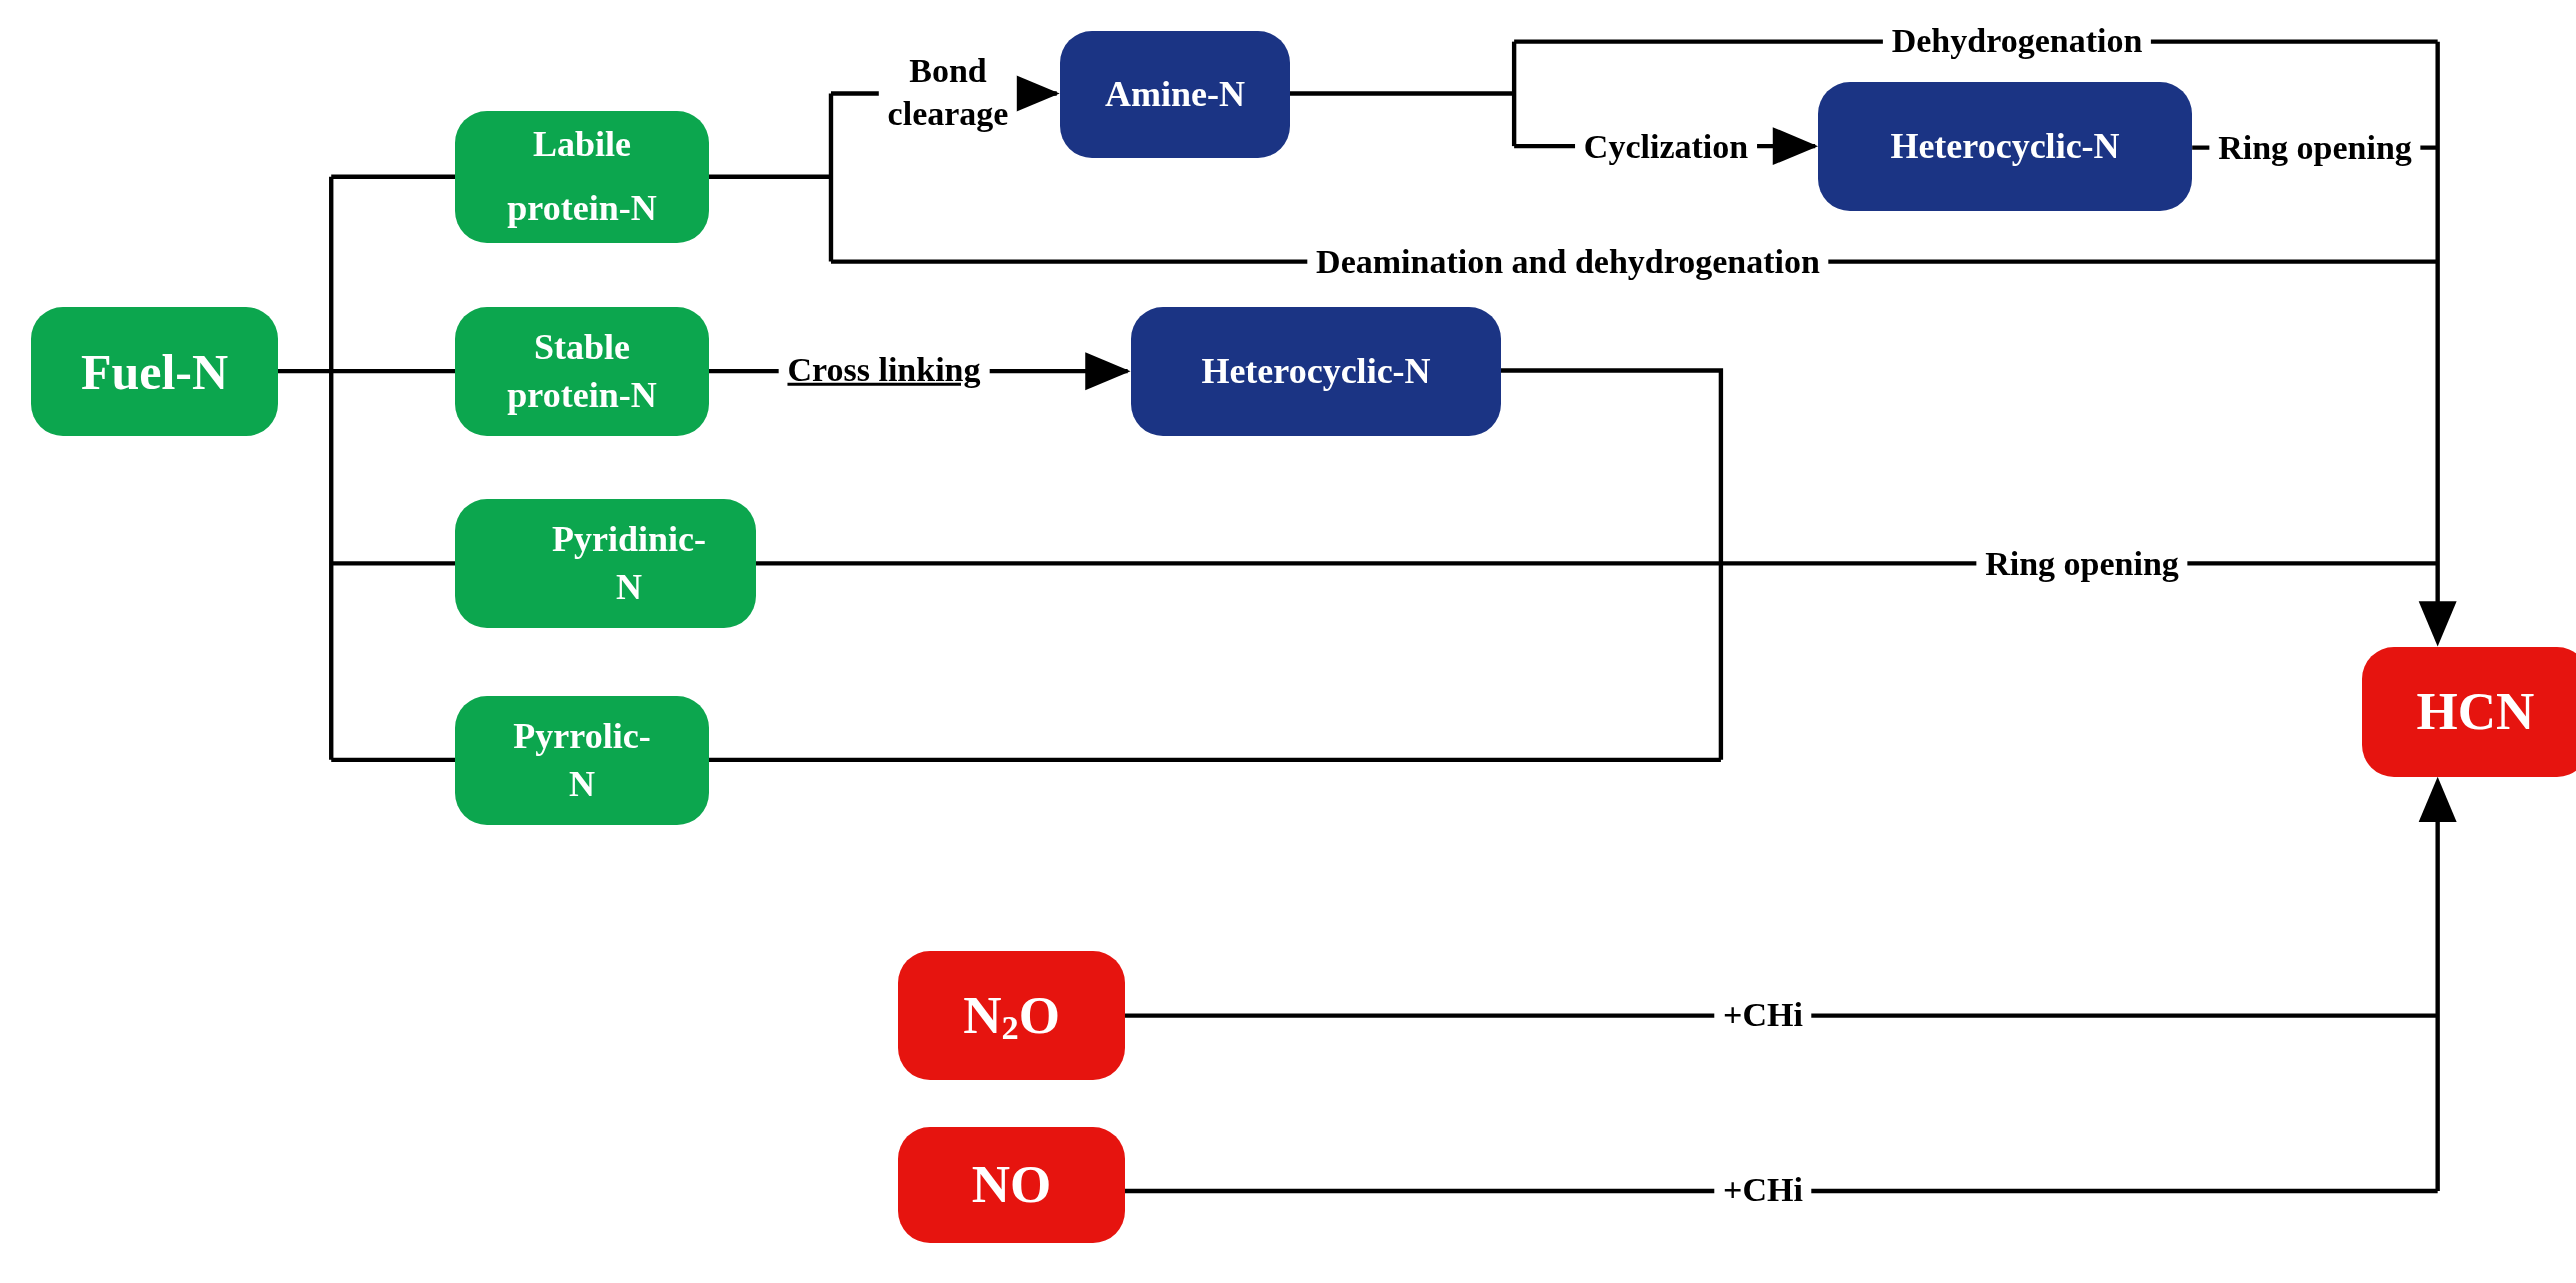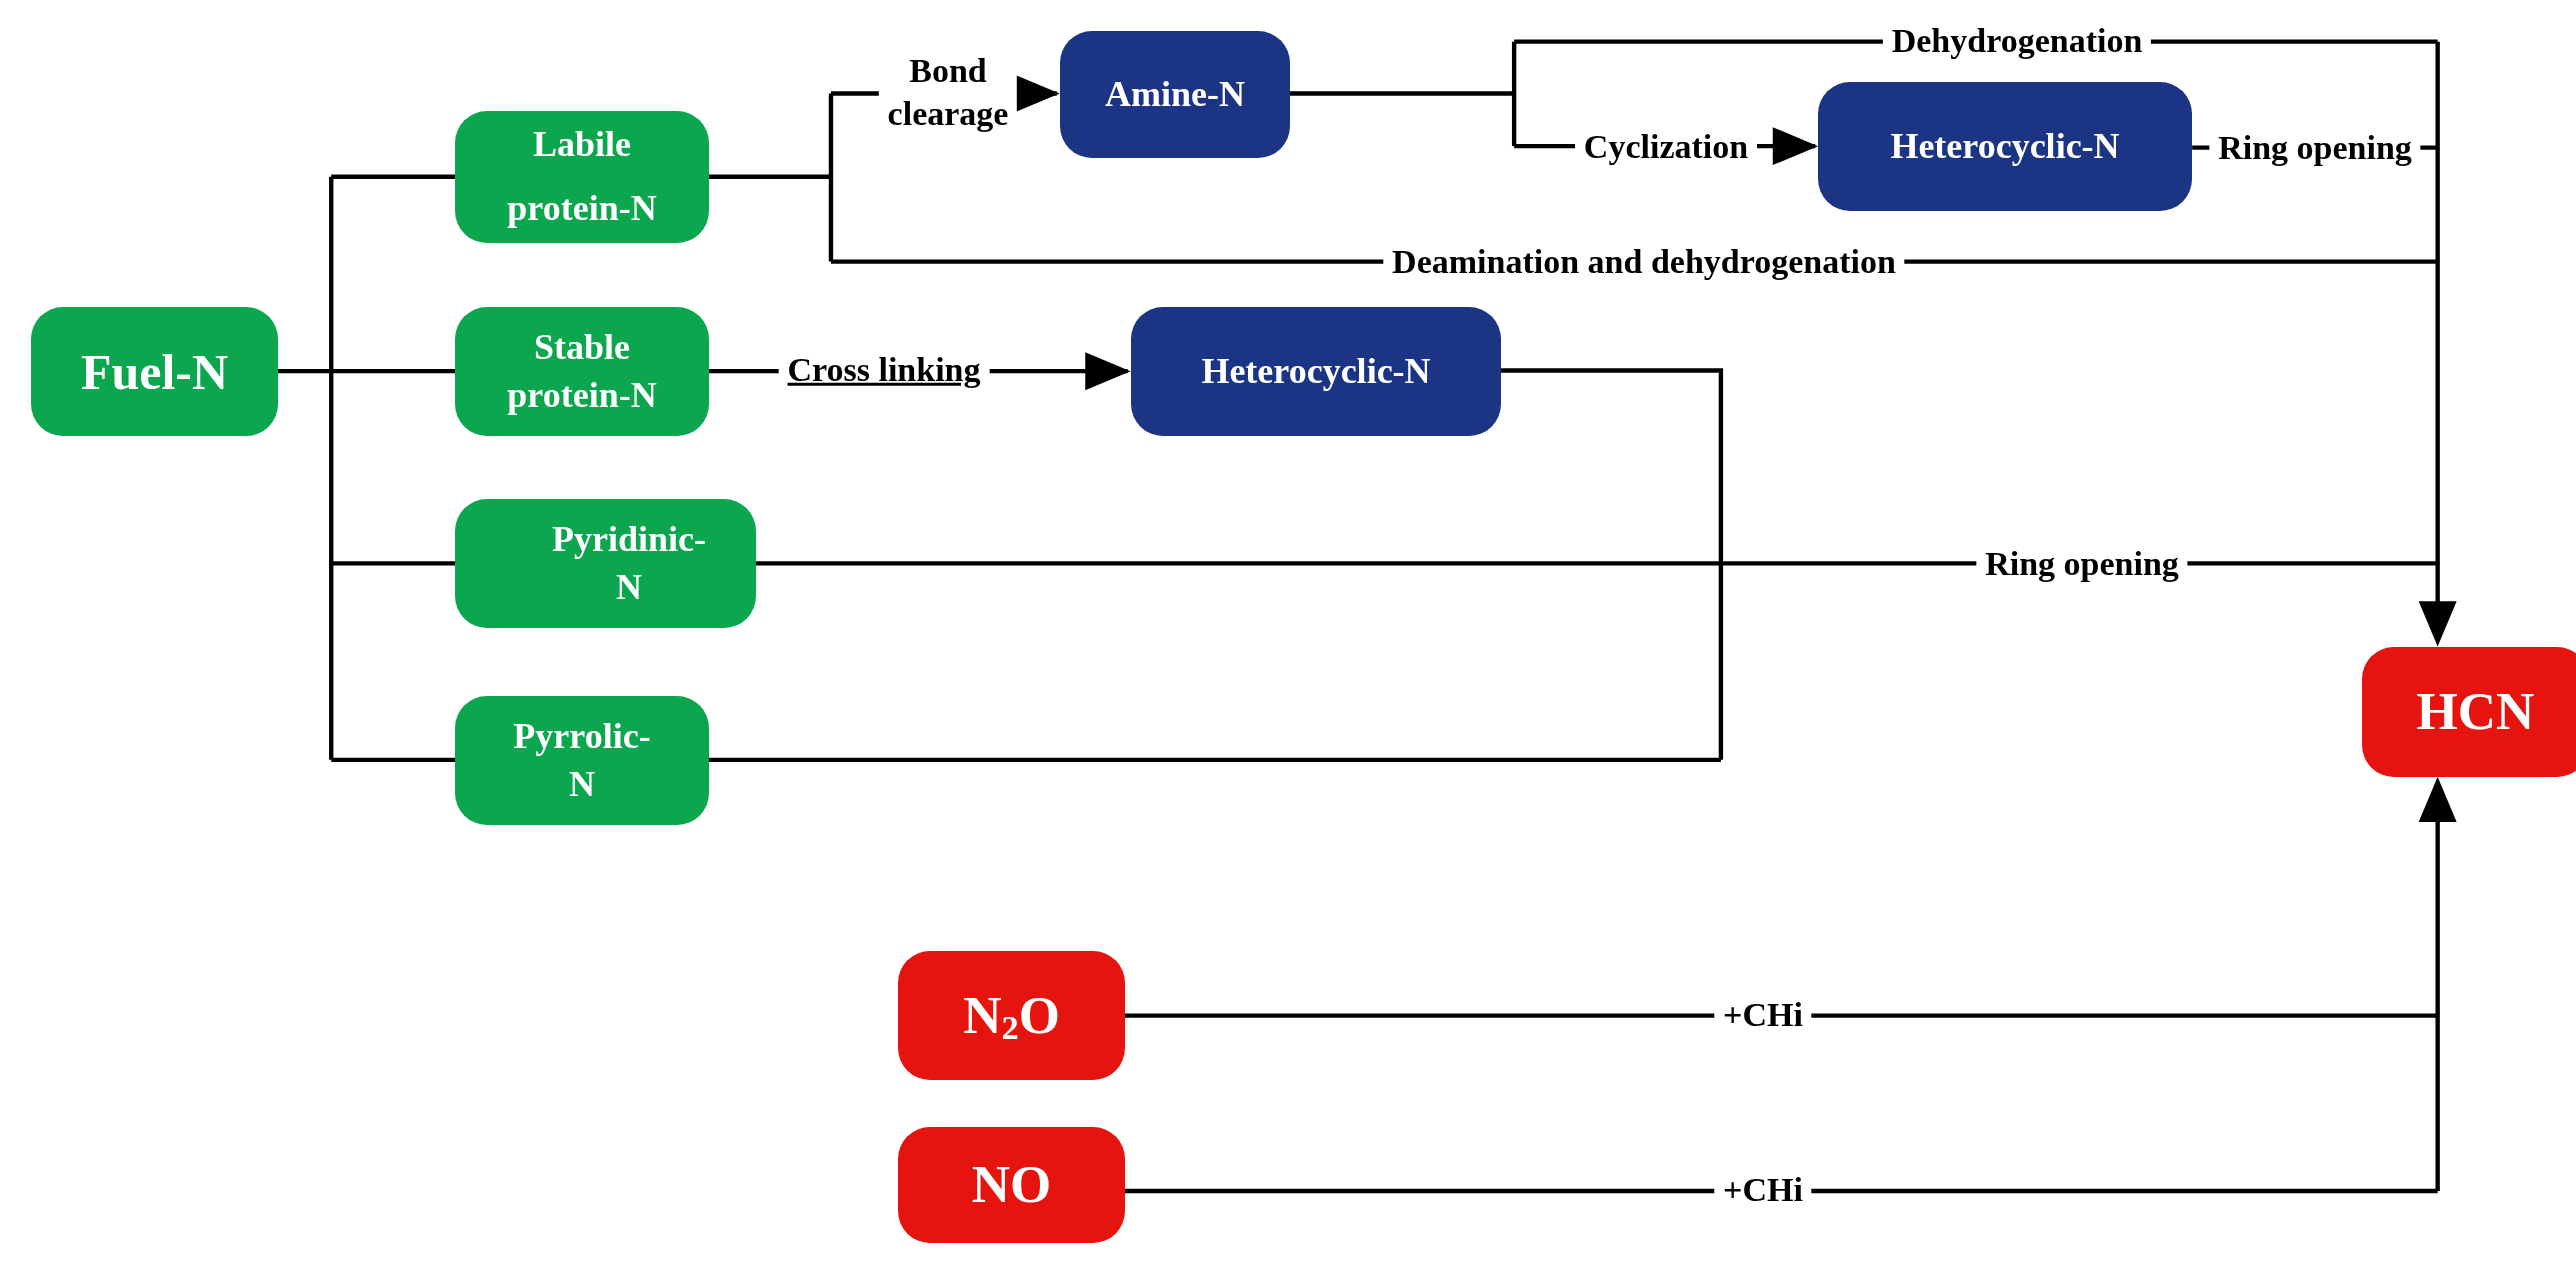--- a/index.html
+++ b/index.html
@@ -109,20 +109,20 @@
     <span>NO</span>
   </div>
 
   <div class="elabel" style="left:948px;top:92px;">
     <span style="display:block">Bond</span>
     <span style="display:block">clearage</span>
   </div>
   <div class="elabel" style="left:2017px;top:41px;">Dehydrogenation</div>
   <div class="elabel" style="left:1666px;top:147px;">Cyclization</div>
   <div class="elabel" style="left:2315px;top:148px;">Ring opening</div>
-  <div class="elabel" style="left:1644px;top:262px;">Deamination and dehydrogenation</div>
+  <div class="elabel" style="left:1568px;top:262px;">Deamination and dehydrogenation</div>
   <div class="elabel" style="left:884px;top:370px;text-decoration:underline;">Cross linking</div>
   <div class="elabel" style="left:2082px;top:564px;">Ring opening</div>
   <div class="elabel" style="left:1763px;top:1015px;">+CHi</div>
   <div class="elabel" style="left:1763px;top:1190px;">+CHi</div>
 
 </div>
 
 
 </body></html>

